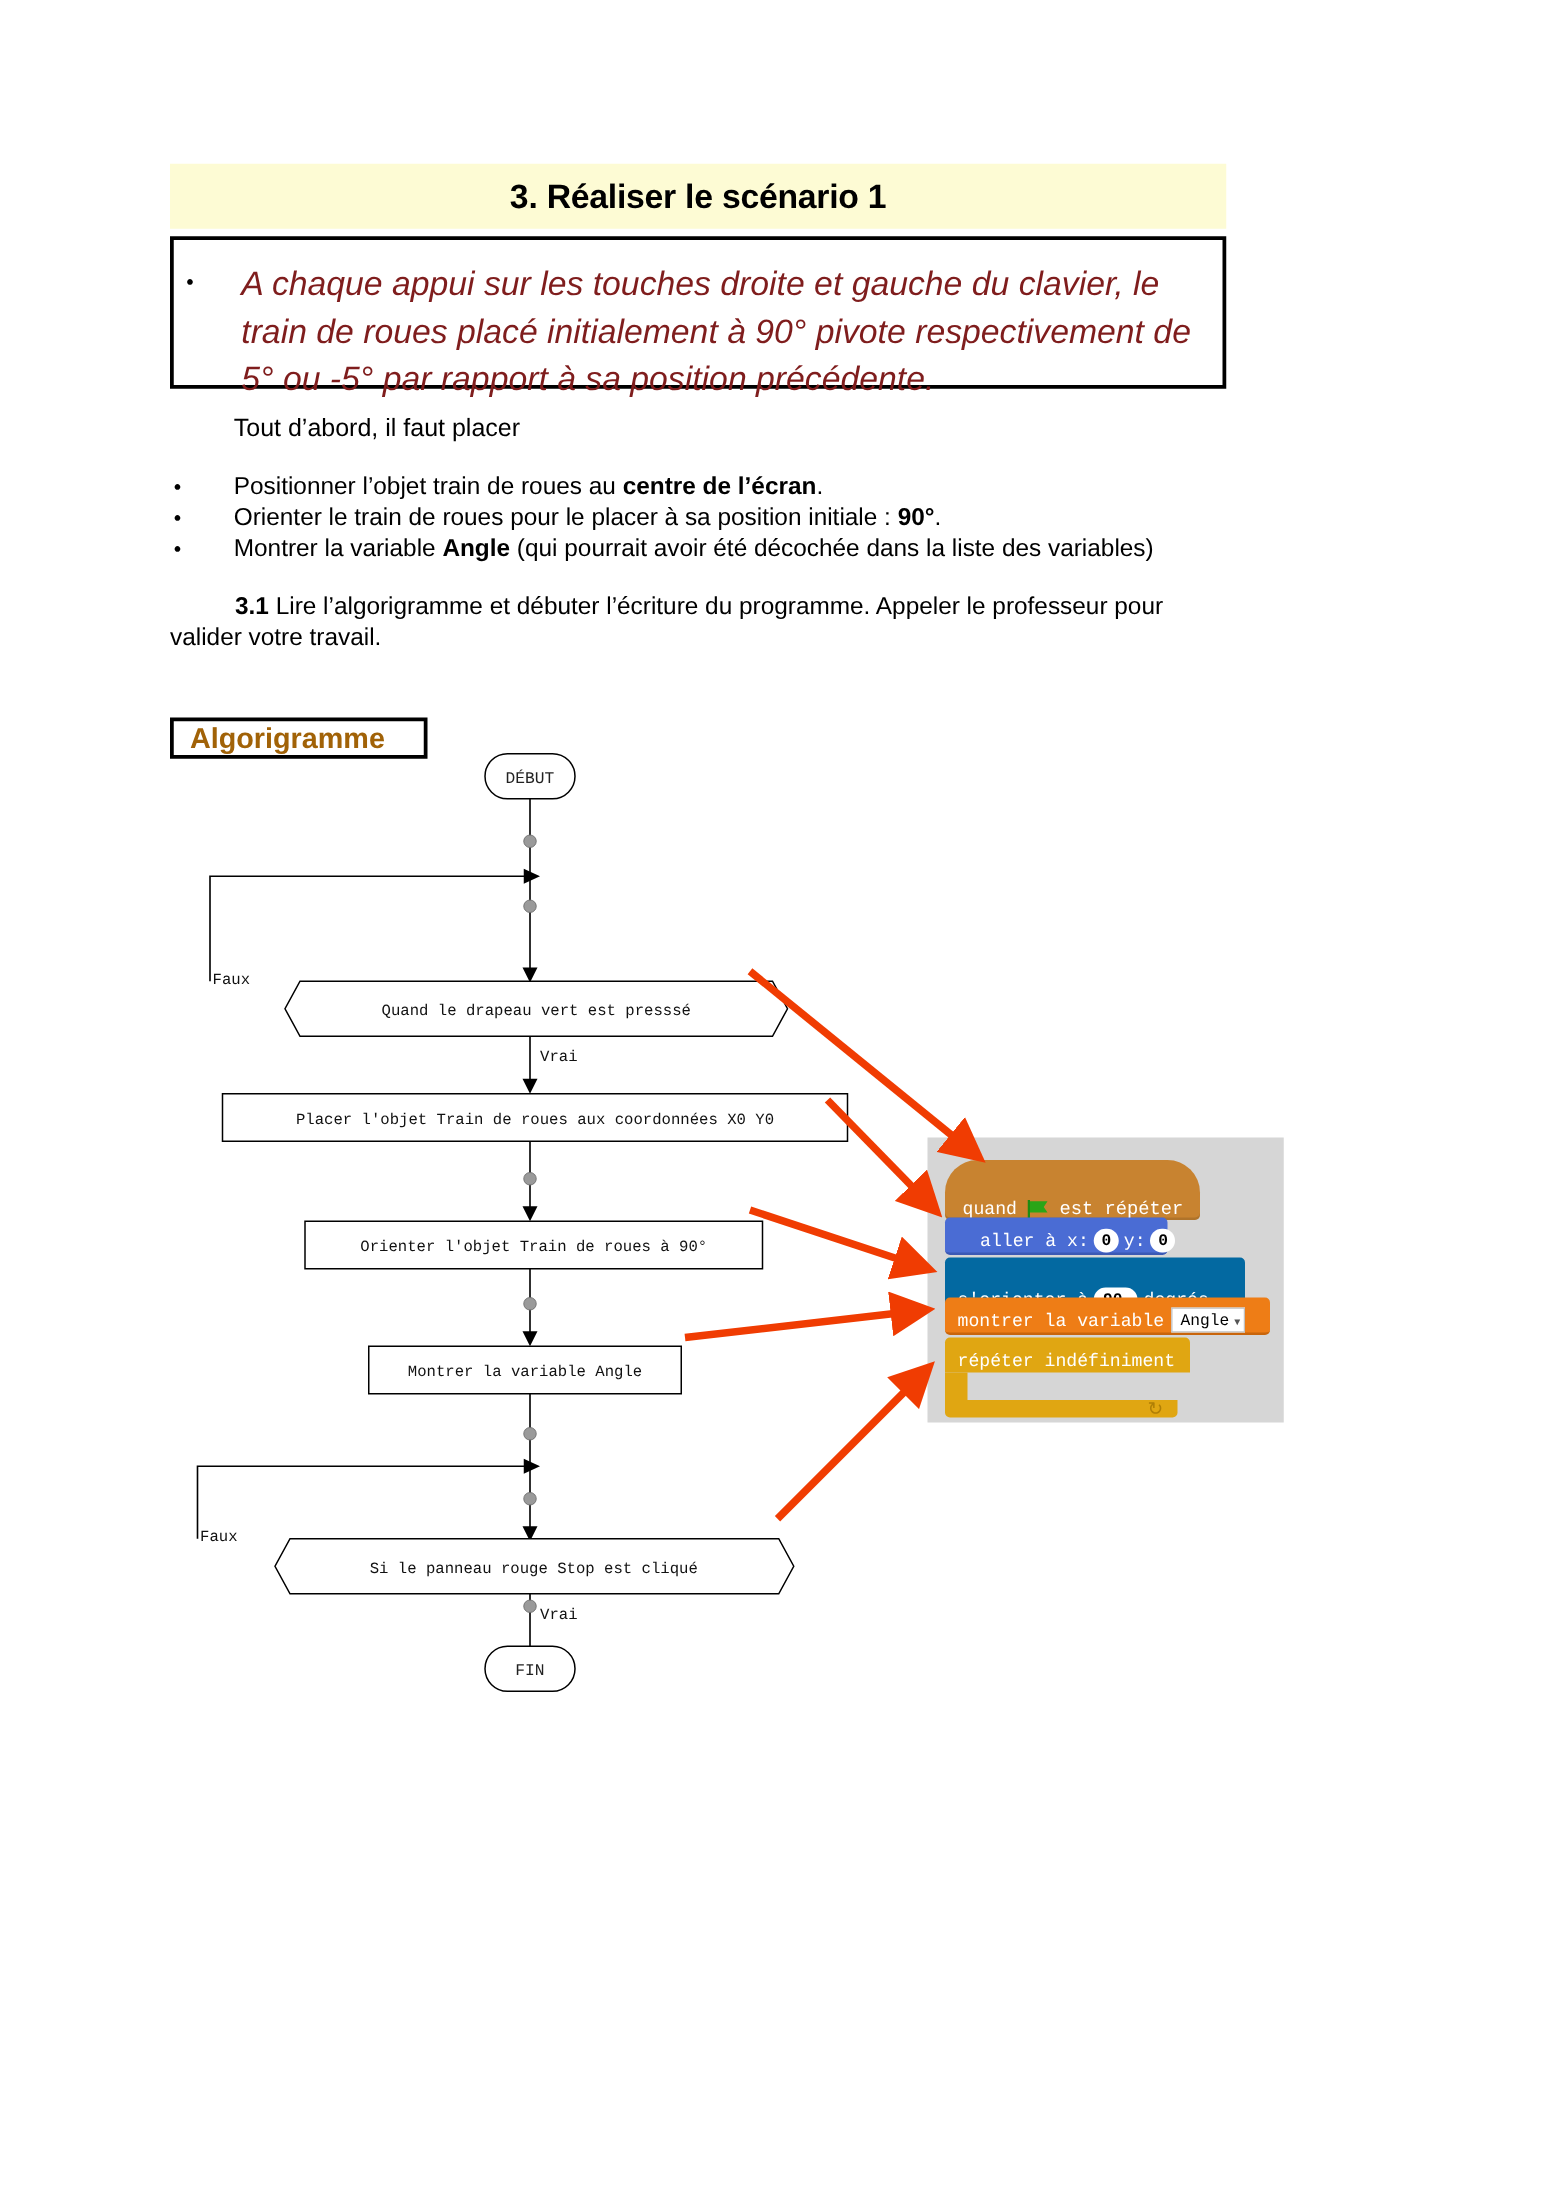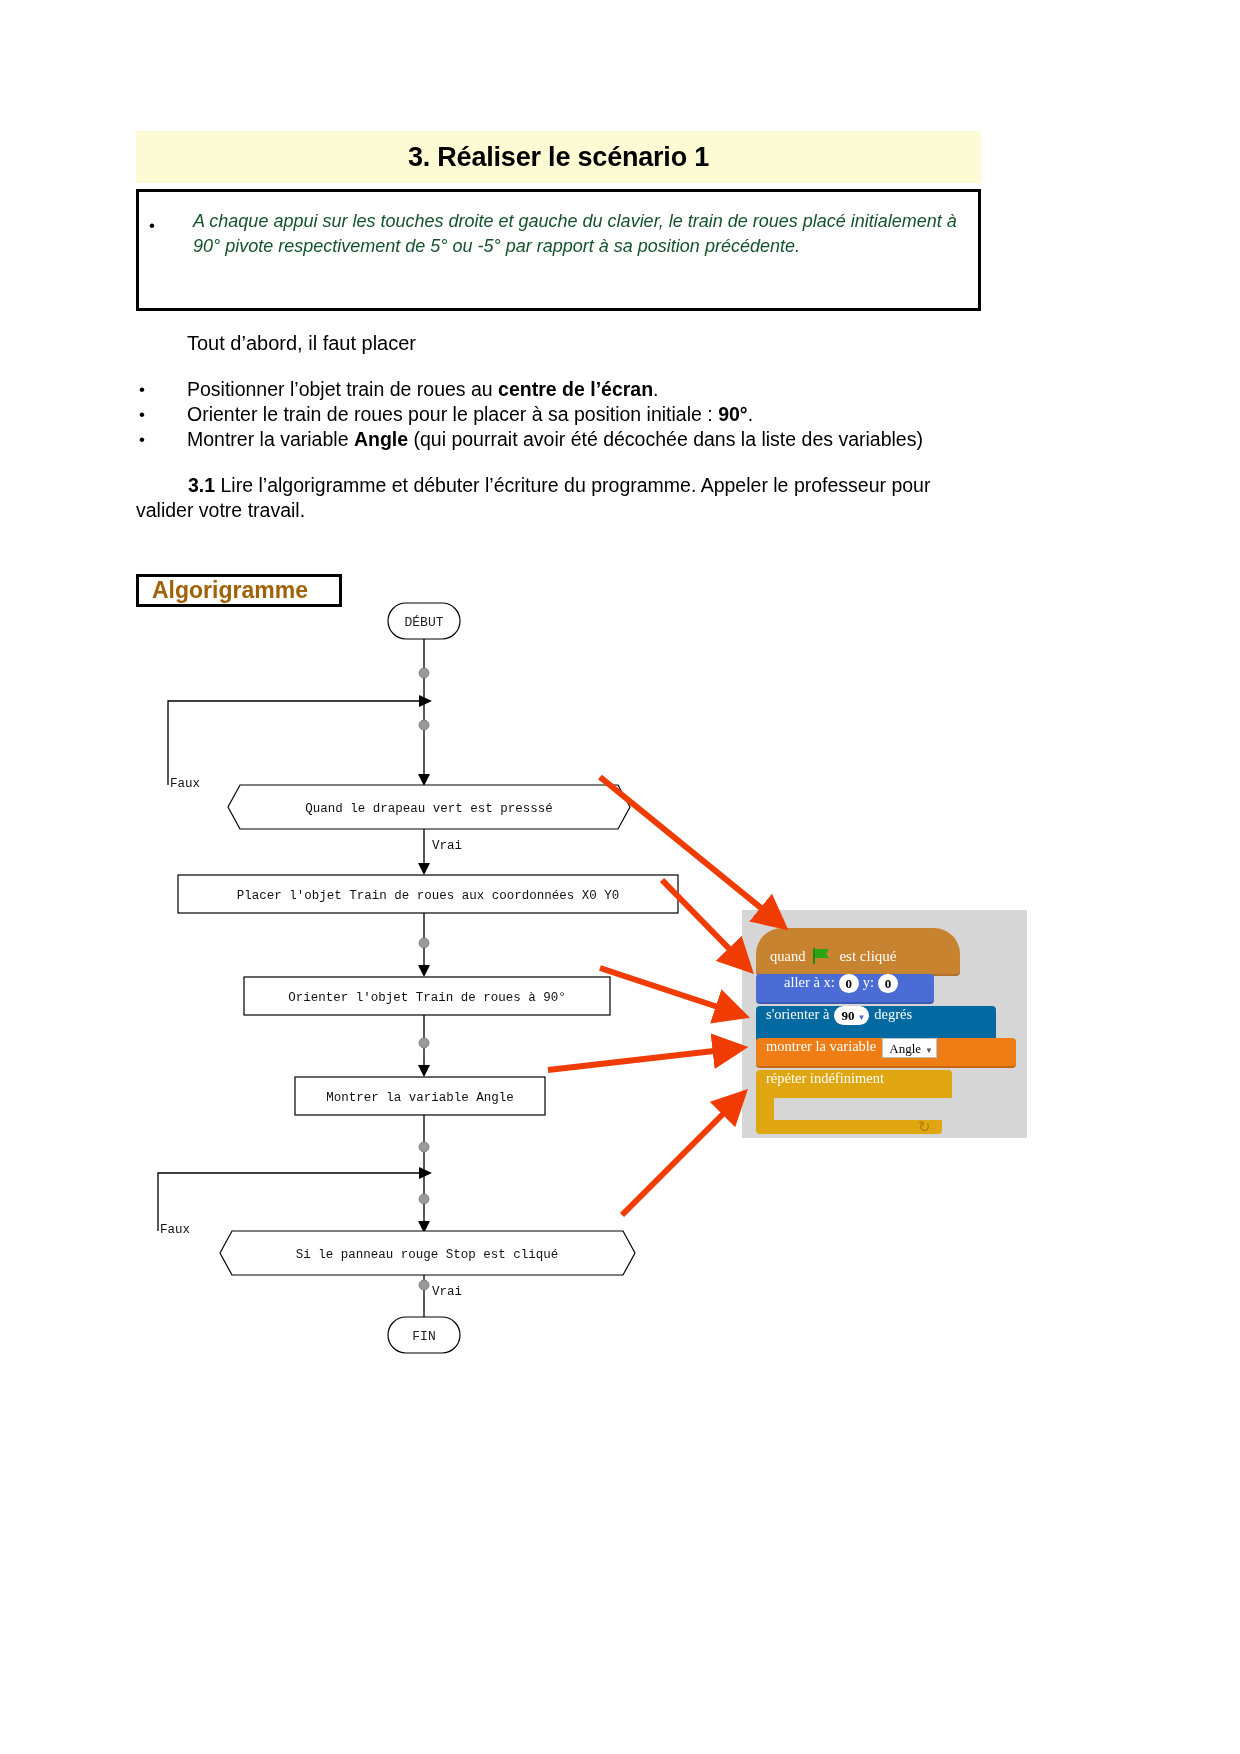--- a/index.html
+++ b/index.html
@@ -27,21 +27,21 @@
   
   #objective-box{
     position:absolute; left:136px; top:189px; width:845px; height:122px;
     border:3px solid #000; background:#fff;
   }
   #objective-box .bullet{
     position:absolute; left:10px; top:25px; font-size:17px; line-height:1;
   }
   #objective-box .body{
     position:absolute; left:54px; top:17px; right:16px;
-    font-style:italic; font-size:18px; line-height:1.40; color:#14532d;
+    font-style:italic; font-size:27px; line-height:1.40; color:#7f1d1d;
   }
 
   
   #intro-line{
     position:absolute; left:187px; top:332px;
     font-size:20px; color:#000;
   }
 
   
   #bullet-list{
@@ -89,22 +89,22 @@
   .fc-line{ stroke:#000; stroke-width:1.3; fill:none; }
   .fc-dot{ fill:#9a9a9a; stroke:#6d6d6d; stroke-width:0.7; }
 
   
   #scratch-panel{
     position:absolute; left:742px; top:910px; width:285px; height:228px;
     background:#d6d6d6;
     overflow:hidden;
   }
   .sb{ position:absolute; color:#fff; font-size:14.5px;
-       font-family:Liberation Serif, serif;
-       display:flex; align-items:flex-start; white-space:nowrap;}
+       font-family:Liberation Mono, monospace;
+       display:flex; align-items:flex-end; white-space:nowrap;}
   .sb-hat{
     left:14px; top:18px; width:204px; height:48px;
     background:#c88330;
     border-radius:26px 26px 4px 4px;
     padding-left:14px;
     padding-top:20px;
     box-shadow: inset 0 -2px 0 rgba(0,0,0,.12);
   }
   .sb-hat .lbl{ font-size:15px; }
   .sb-move{
@@ -264,21 +264,21 @@
   <div id="scratch-panel">
 
     <div class="sb sb-hat">
       <span>quand</span>
       <span class="flag">
         <svg width="18" height="16" viewBox="0 0 18 16">
           <rect x="0" y="0" width="2" height="16" fill="#1e8c12"></rect>
           <path d="M2 1 L16 1 L13 5.5 L16 10 L2 10 Z" fill="#2aa517"></path>
         </svg>
       </span>
-      <span class="lbl">est cliqué</span>
+      <span class="lbl">est répéter</span>
     </div>
 
     <div class="sb sb-move">
       <span>aller à x:</span>
       <span class="oval">0</span>
       <span>y:</span>
       <span class="oval">0</span>
     </div>
 
     <div class="sb sb-turn">

